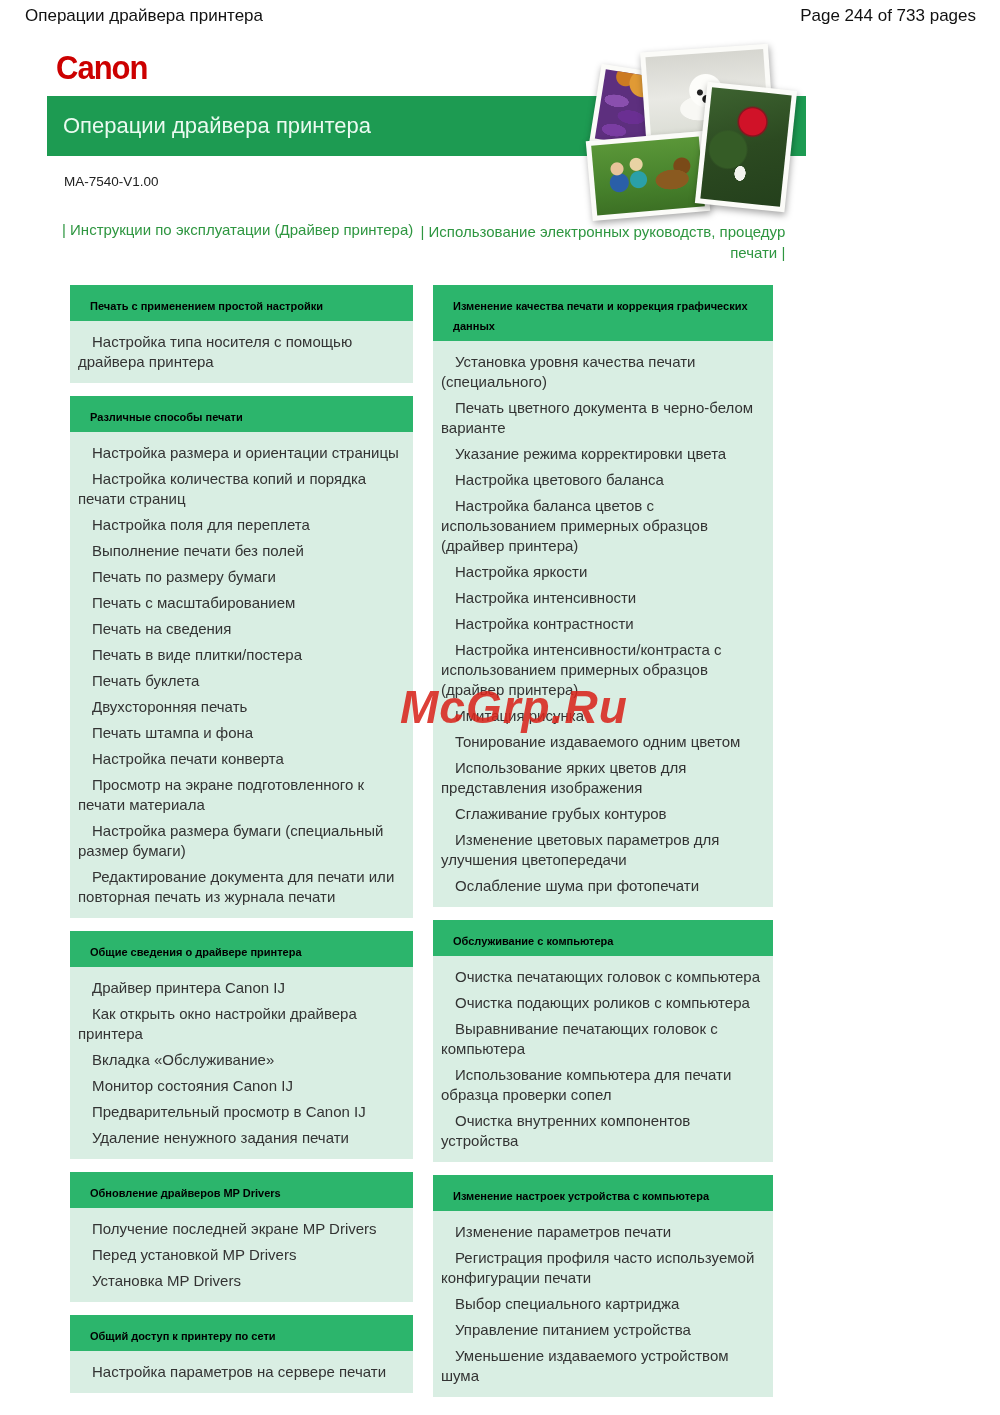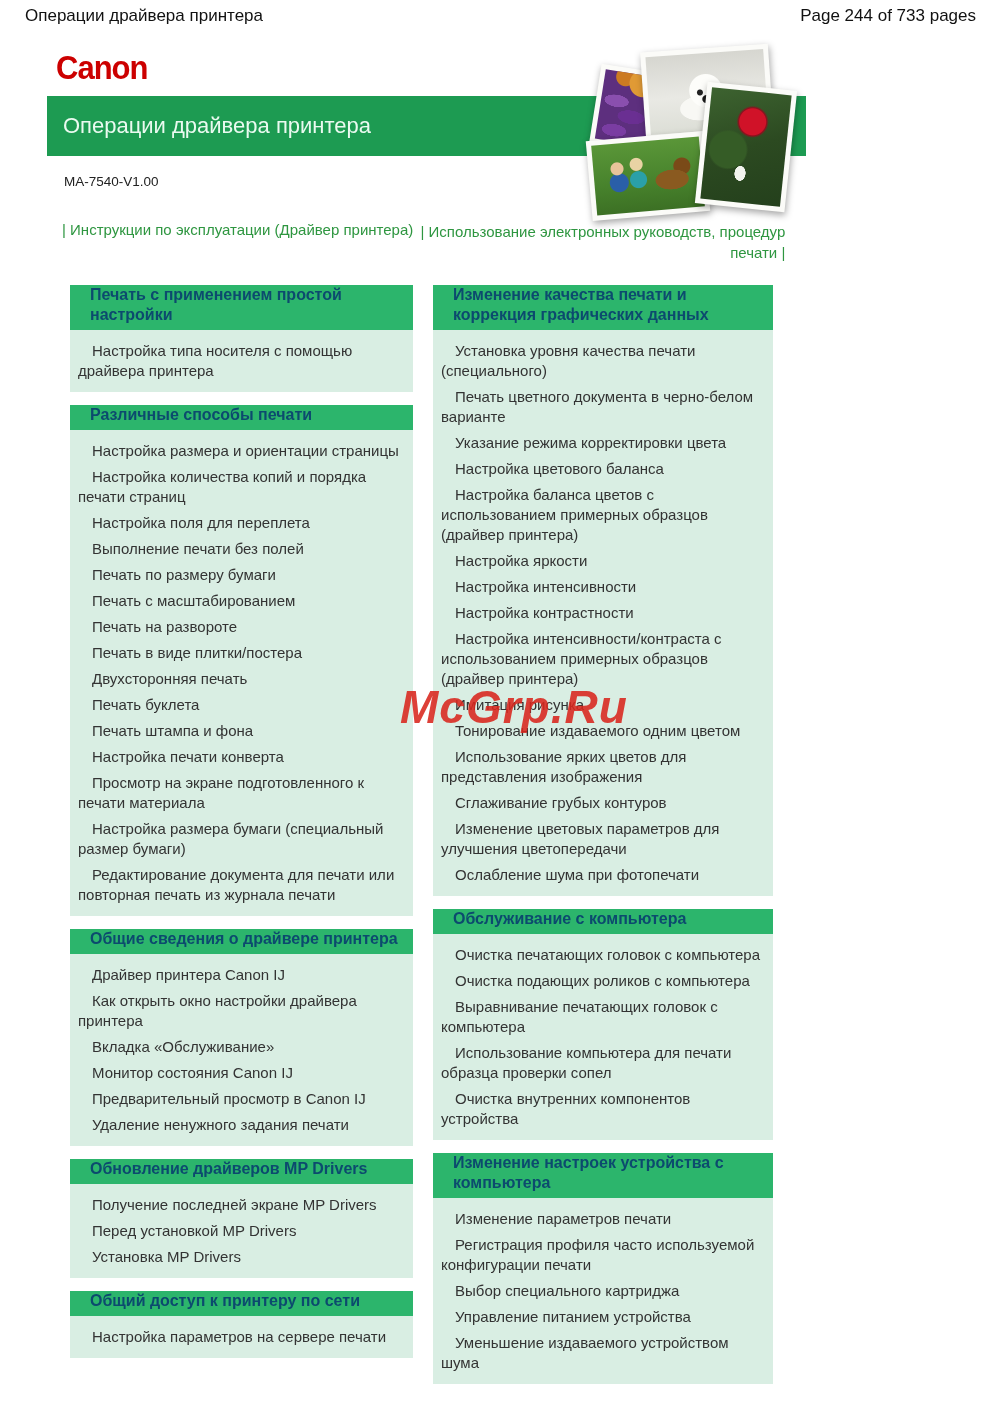--- a/index.html
+++ b/index.html
@@ -53,21 +53,21 @@
   
   .nav{position:absolute;left:62px;top:221px;width:740px;font-size:15px;display:flex;}
   .nav a{color:#2e9640;text-decoration:none;}
   .nav-left{white-space:nowrap;margin-right:4px;}
   .nav-right{width:368px;text-align:right;line-height:21px;}
   
   .content{position:absolute;left:70px;top:285px;width:706px;display:flex;gap:20px;}
   .col{width:343px;}
   .col-right{width:340px;}
   .toc-section{margin-bottom:13px;}
-  .sec-h{background:#2cb56c;color:#0c4a6e;font-weight:bold;font-size:16px;line-height:20px;padding:0 10px 5px 20px;}
+  .sec-h{background:#2cb56c;color:#000000;font-weight:bold;font-size:11px;line-height:20px;padding:11px 10px 5px 20px;}
   .sec-b{background:#d9eee3;padding:5px 8px 11px 8px;}
   .item{font-size:15px;line-height:20px;color:#333;text-indent:14px;margin-top:6px;cursor:pointer;}
   
   .watermark{position:absolute;left:400px;top:680px;z-index:5;font-size:46px;font-weight:bold;font-style:italic;
     color:rgba(216,38,29,0.88);letter-spacing:1px;white-space:nowrap;}
 </style>
 </head>
 <body>
 
 <div class="page">
@@ -115,24 +115,24 @@
         </section>
         <section class="toc-section">
           <div class="sec-h">Различные способы печати</div>
           <div class="sec-b">
             <div class="item">Настройка размера и ориентации страницы</div>
             <div class="item">Настройка количества копий и порядка печати страниц</div>
             <div class="item">Настройка поля для переплета</div>
             <div class="item">Выполнение печати без полей</div>
             <div class="item">Печать по размеру бумаги</div>
             <div class="item">Печать с масштабированием</div>
-            <div class="item">Печать на развороте</div>
+            <div class="item">Печать на сведения</div>
             <div class="item">Печать в виде плитки/постера</div>
+            <div class="item">Печать буклета</div>
             <div class="item">Двухсторонняя печать</div>
-            <div class="item">Печать буклета</div>
             <div class="item">Печать штампа и фона</div>
             <div class="item">Настройка печати конверта</div>
             <div class="item">Просмотр на экране подготовленного к печати материала</div>
             <div class="item">Настройка размера бумаги (специальный размер бумаги)</div>
             <div class="item">Редактирование документа для печати или повторная печать из журнала печати</div>
           </div>
         </section>
         <section class="toc-section">
           <div class="sec-h">Общие сведения о драйвере принтера</div>
           <div class="sec-b">

